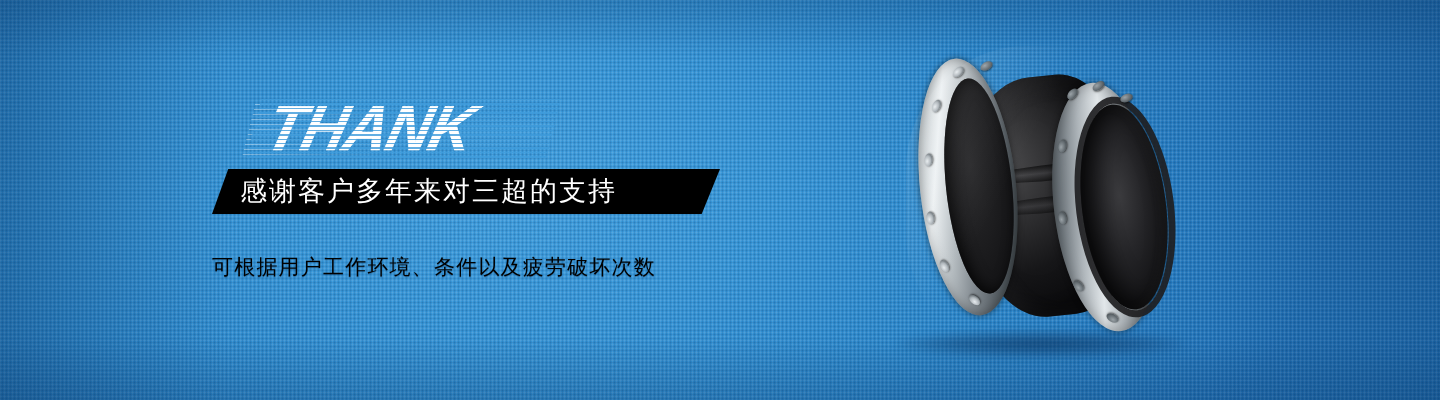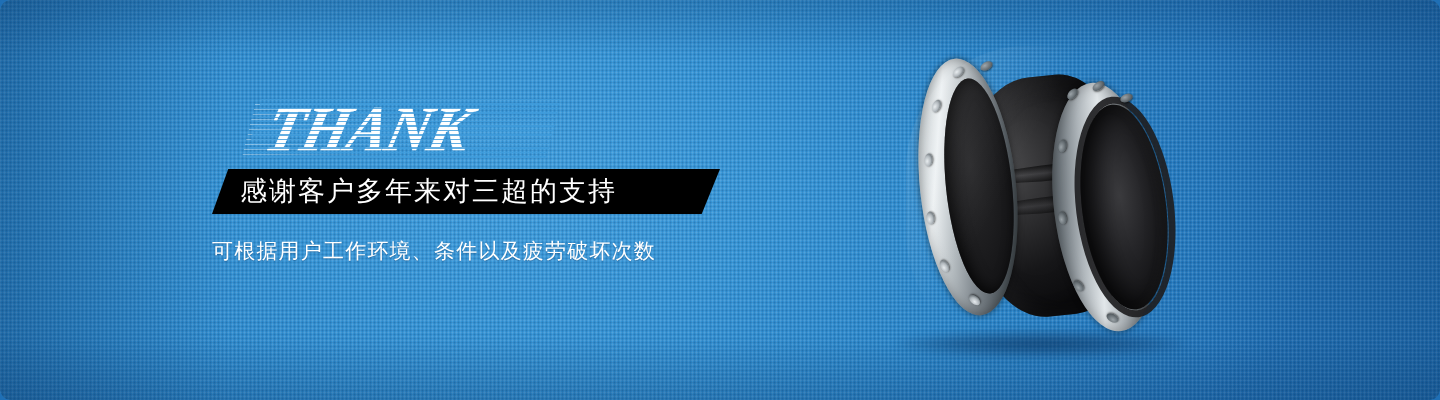--- a/index.html
+++ b/index.html
@@ -3,23 +3,22 @@
 <meta charset="utf-8">
 <style>
   * { margin:0; padding:0; box-sizing:border-box; }
   html,body { background:#1f6fb5; }
 
   .banner {
     position:relative;
     width:1440px;
     height:400px;
     overflow:hidden;
-    font-family:Liberation Serif, serif;
+    font-family:Liberation Sans, sans-serif;
     background:#2a84c8;
-    border-radius:11px;
   }
 
   
   .bg-base {
     position:absolute; inset:0;
     background:
       radial-gradient(ellipse 820px 440px at 36% 46%, #3f9ddd 0%, #3594d6 32%, #2a85c9 62%, #2377bc 85%, #1f6fb5 100%);
   }
   .bg-vign {
     position:absolute; inset:0;
@@ -114,24 +113,25 @@
 
   
   .body-copy {
     position:absolute;
     left:212px; top:232px;
     width:560px;
   }
   .body-line {
     font-size:21px;
     line-height:38px;
-    color:#ffffff;
+    color:#000000;
     letter-spacing:1.2px;
     white-space:nowrap;
     text-shadow:0 1px 1px rgba(10,50,92,.35);
+    margin-top:16px;
   }
 
   
   .product {
     position:absolute;
     left:906px; top:46px;
     width:300px; height:310px;
   }
   .prod-shadow {
     position:absolute;

